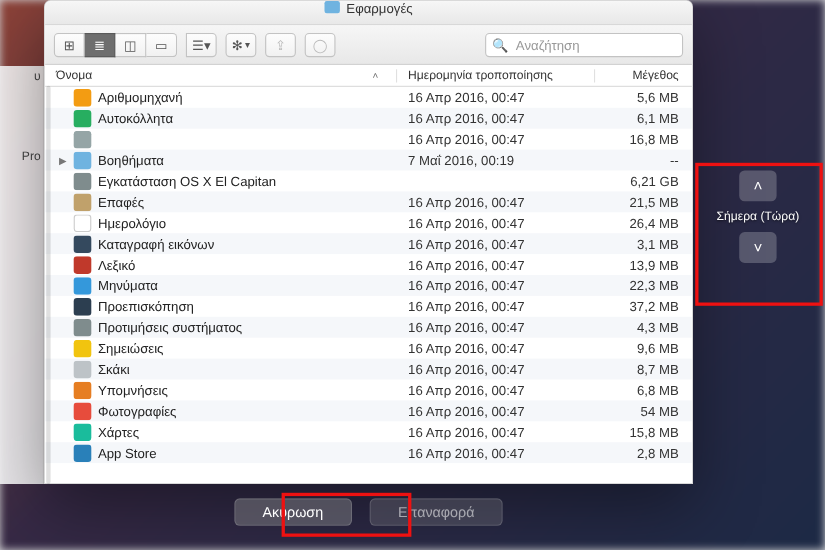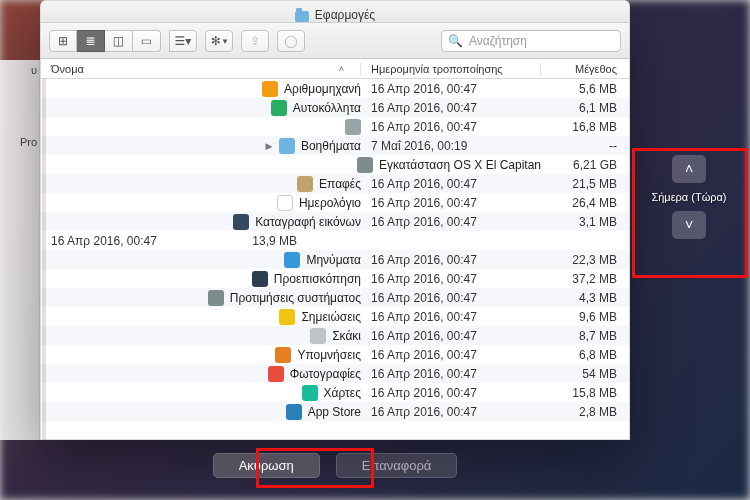--- a/index.html
+++ b/index.html
@@ -12,21 +12,21 @@
   .sidebar-hint { position: absolute; left: 0; top: 60px; bottom: 60px; width: 40px; background: rgba(248,248,250,0.9); border-right: 1px solid rgba(0,0,0,0.08); color: #444; font-size: 11px; padding: 4px 2px; display:flex; flex-direction:column; gap:60px; align-items:flex-end; }
   .sidebar-hint div { writing-mode: horizontal-tb; white-space: nowrap; overflow:hidden; }
 
   .finder-window {
     position: absolute; left: 40px; top: 0; width: 590px; height: 440px;
     background: #fff; border: 1px solid rgba(0,0,0,0.15); border-radius: 6px 6px 0 0;
     box-shadow: 0 20px 60px rgba(0,0,0,0.4);
     display: flex; flex-direction: column; overflow: hidden;
   }
 
-  .titlebar { height: 22px; background: linear-gradient(#f6f6f6,#e8e8e8); border-bottom: 1px solid #d0d0d0; display:flex; align-items:flex-end; justify-content:center; gap:6px; font-size:12px; color:#333;}
+  .titlebar { height: 22px; background: linear-gradient(#f6f6f6,#e8e8e8); border-bottom: 1px solid #d0d0d0; display:flex; align-items:flex-start; justify-content:center; gap:6px; font-size:12px; color:#333;}
   .titlebar .folder-glyph { width:14px; height:11px; background:#6fb3e0; border-radius:2px; position:relative; }
   .titlebar .folder-glyph::before { content:""; position:absolute; top:-3px; left:1px; width:6px; height:3px; background:#6fb3e0; border-radius:1px 1px 0 0;}
 
   .toolbar { height: 36px; background: linear-gradient(#f6f6f6,#e8e8e8); border-bottom:1px solid #c8c8c8; display:flex; align-items:center; padding:0 8px; gap:8px; }
   .tb-group { display:flex; }
   .tb-btn { height:22px; min-width:28px; background:linear-gradient(#fdfdfd,#f1f1f1); border:1px solid #c3c3c3; display:flex; align-items:center; justify-content:center; color:#555; font-size:12px; }
   .tb-btn.sel { background:#6e6e6e; color:#fff; border-color:#5a5a5a;}
   .tb-group .tb-btn:first-child { border-radius:4px 0 0 4px; }
   .tb-group .tb-btn:last-child { border-radius:0 4px 4px 0; }
   .tb-group .tb-btn + .tb-btn { border-left:none; }
@@ -38,21 +38,21 @@
 
   .headers { height:20px; background:#fff; border-bottom:1px solid #d8d8d8; display:flex; align-items:center; font-size:11px; color:#333; }
   .col-name { flex:1; padding-left:10px; display:flex; align-items:center; justify-content:space-between; padding-right:16px; border-right:1px solid #e0e0e0;}
   .col-name .caret { font-size:9px; color:#666; }
   .col-date { width:180px; padding-left:10px; border-right:1px solid #e0e0e0;}
   .col-size { width:88px; padding-right:12px; text-align:right;}
 
   .rows { flex:1; overflow:auto; background:#fff; }
   .row { height:19px; display:flex; align-items:center; font-size:12px; color:#222; }
   .row:nth-child(even){ background:#f5f7fa; }
-  .cell-name { flex:1; display:flex; align-items:center; gap:6px; padding-left:12px; overflow:hidden; white-space:nowrap;justify-content:flex-end; }
+  .cell-name { flex:1; display:flex; align-items:center; gap:6px; padding-left:12px; overflow:hidden; white-space:nowrap; }
   .disclosure { width:8px; display:inline-flex; justify-content:center; font-size:9px; color:#777; }
   .app-icon { width:16px; height:16px; border-radius:3px; display:flex; align-items:center; justify-content:center; font-size:10px; color:#fff; flex-shrink:0; }
   .cell-date { width:180px; padding-left:10px; color:#333; }
   .cell-size { width:88px; padding-right:12px; text-align:right; color:#333;}
   .scroll-hint { position:absolute; left:42px; top:78px; bottom:60px; width:4px; background:rgba(0,0,0,0.12); border-radius:3px; }
 
   .bottom-bar { position:absolute; left:40px; top:440px; width:590px; height:50px; display:flex; align-items:center; justify-content:center; gap:16px; }
   .mac-btn { padding:4px 25px; border-radius:5px; font-size:13px; color:#fff; background:rgba(120,120,125,0.55); border:1px solid rgba(255,255,255,0.15); }
   .mac-btn.disabled { color:rgba(255,255,255,0.55); background:rgba(120,120,125,0.35);text-align:right; }
 
@@ -196,20 +196,25 @@
       <div class="row">
         <div class="cell-name">
           <span class="disclosure"></span>
           <span class="app-icon ic-image"></span>
           <span>Καταγραφή εικόνων</span>
         </div>
         <div class="cell-date">16 Απρ 2016, 00:47</div>
         <div class="cell-size">3,1 MB</div>
       </div>
       <div class="row">
+        <div class="cell-name">
+          <span class="disclosure"></span>
+          <span class="app-icon ic-dict"></span>
+          <span>Λεξικό</span>
+        </div>
         <div class="cell-date">16 Απρ 2016, 00:47</div>
         <div class="cell-size">13,9 MB</div>
       </div>
       <div class="row">
         <div class="cell-name">
           <span class="disclosure"></span>
           <span class="app-icon ic-msg"></span>
           <span>Μηνύματα</span>
         </div>
         <div class="cell-date">16 Απρ 2016, 00:47</div>

